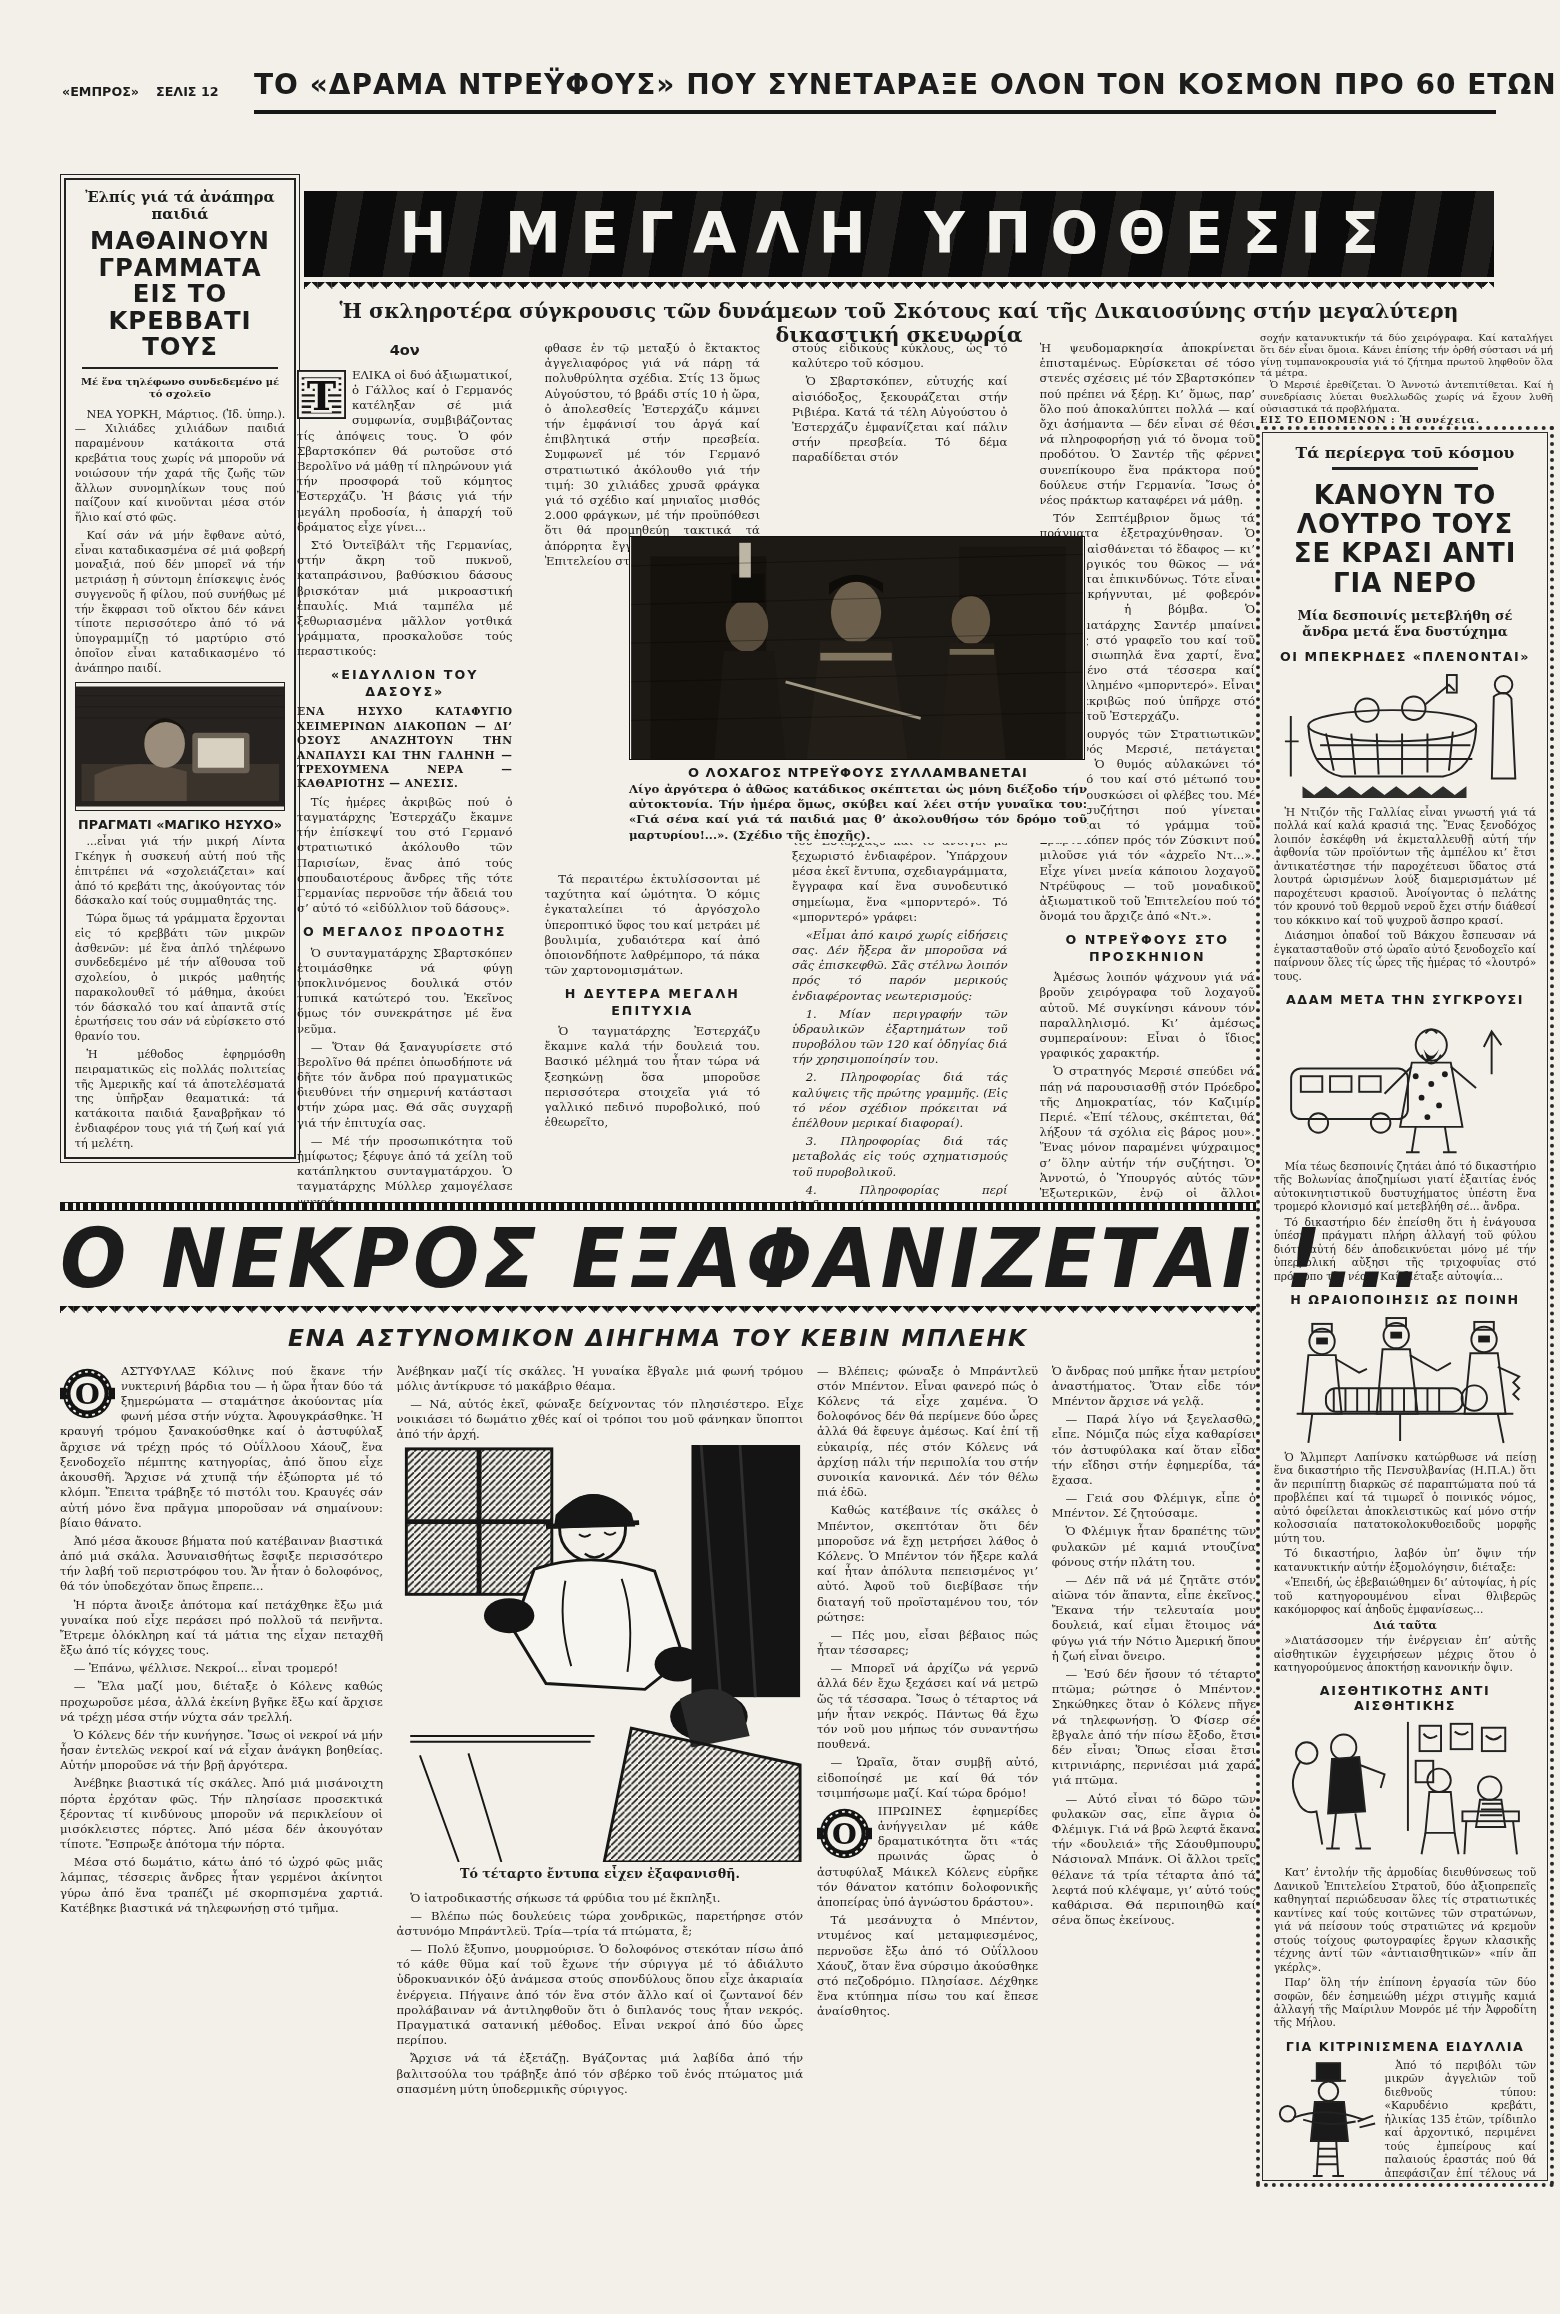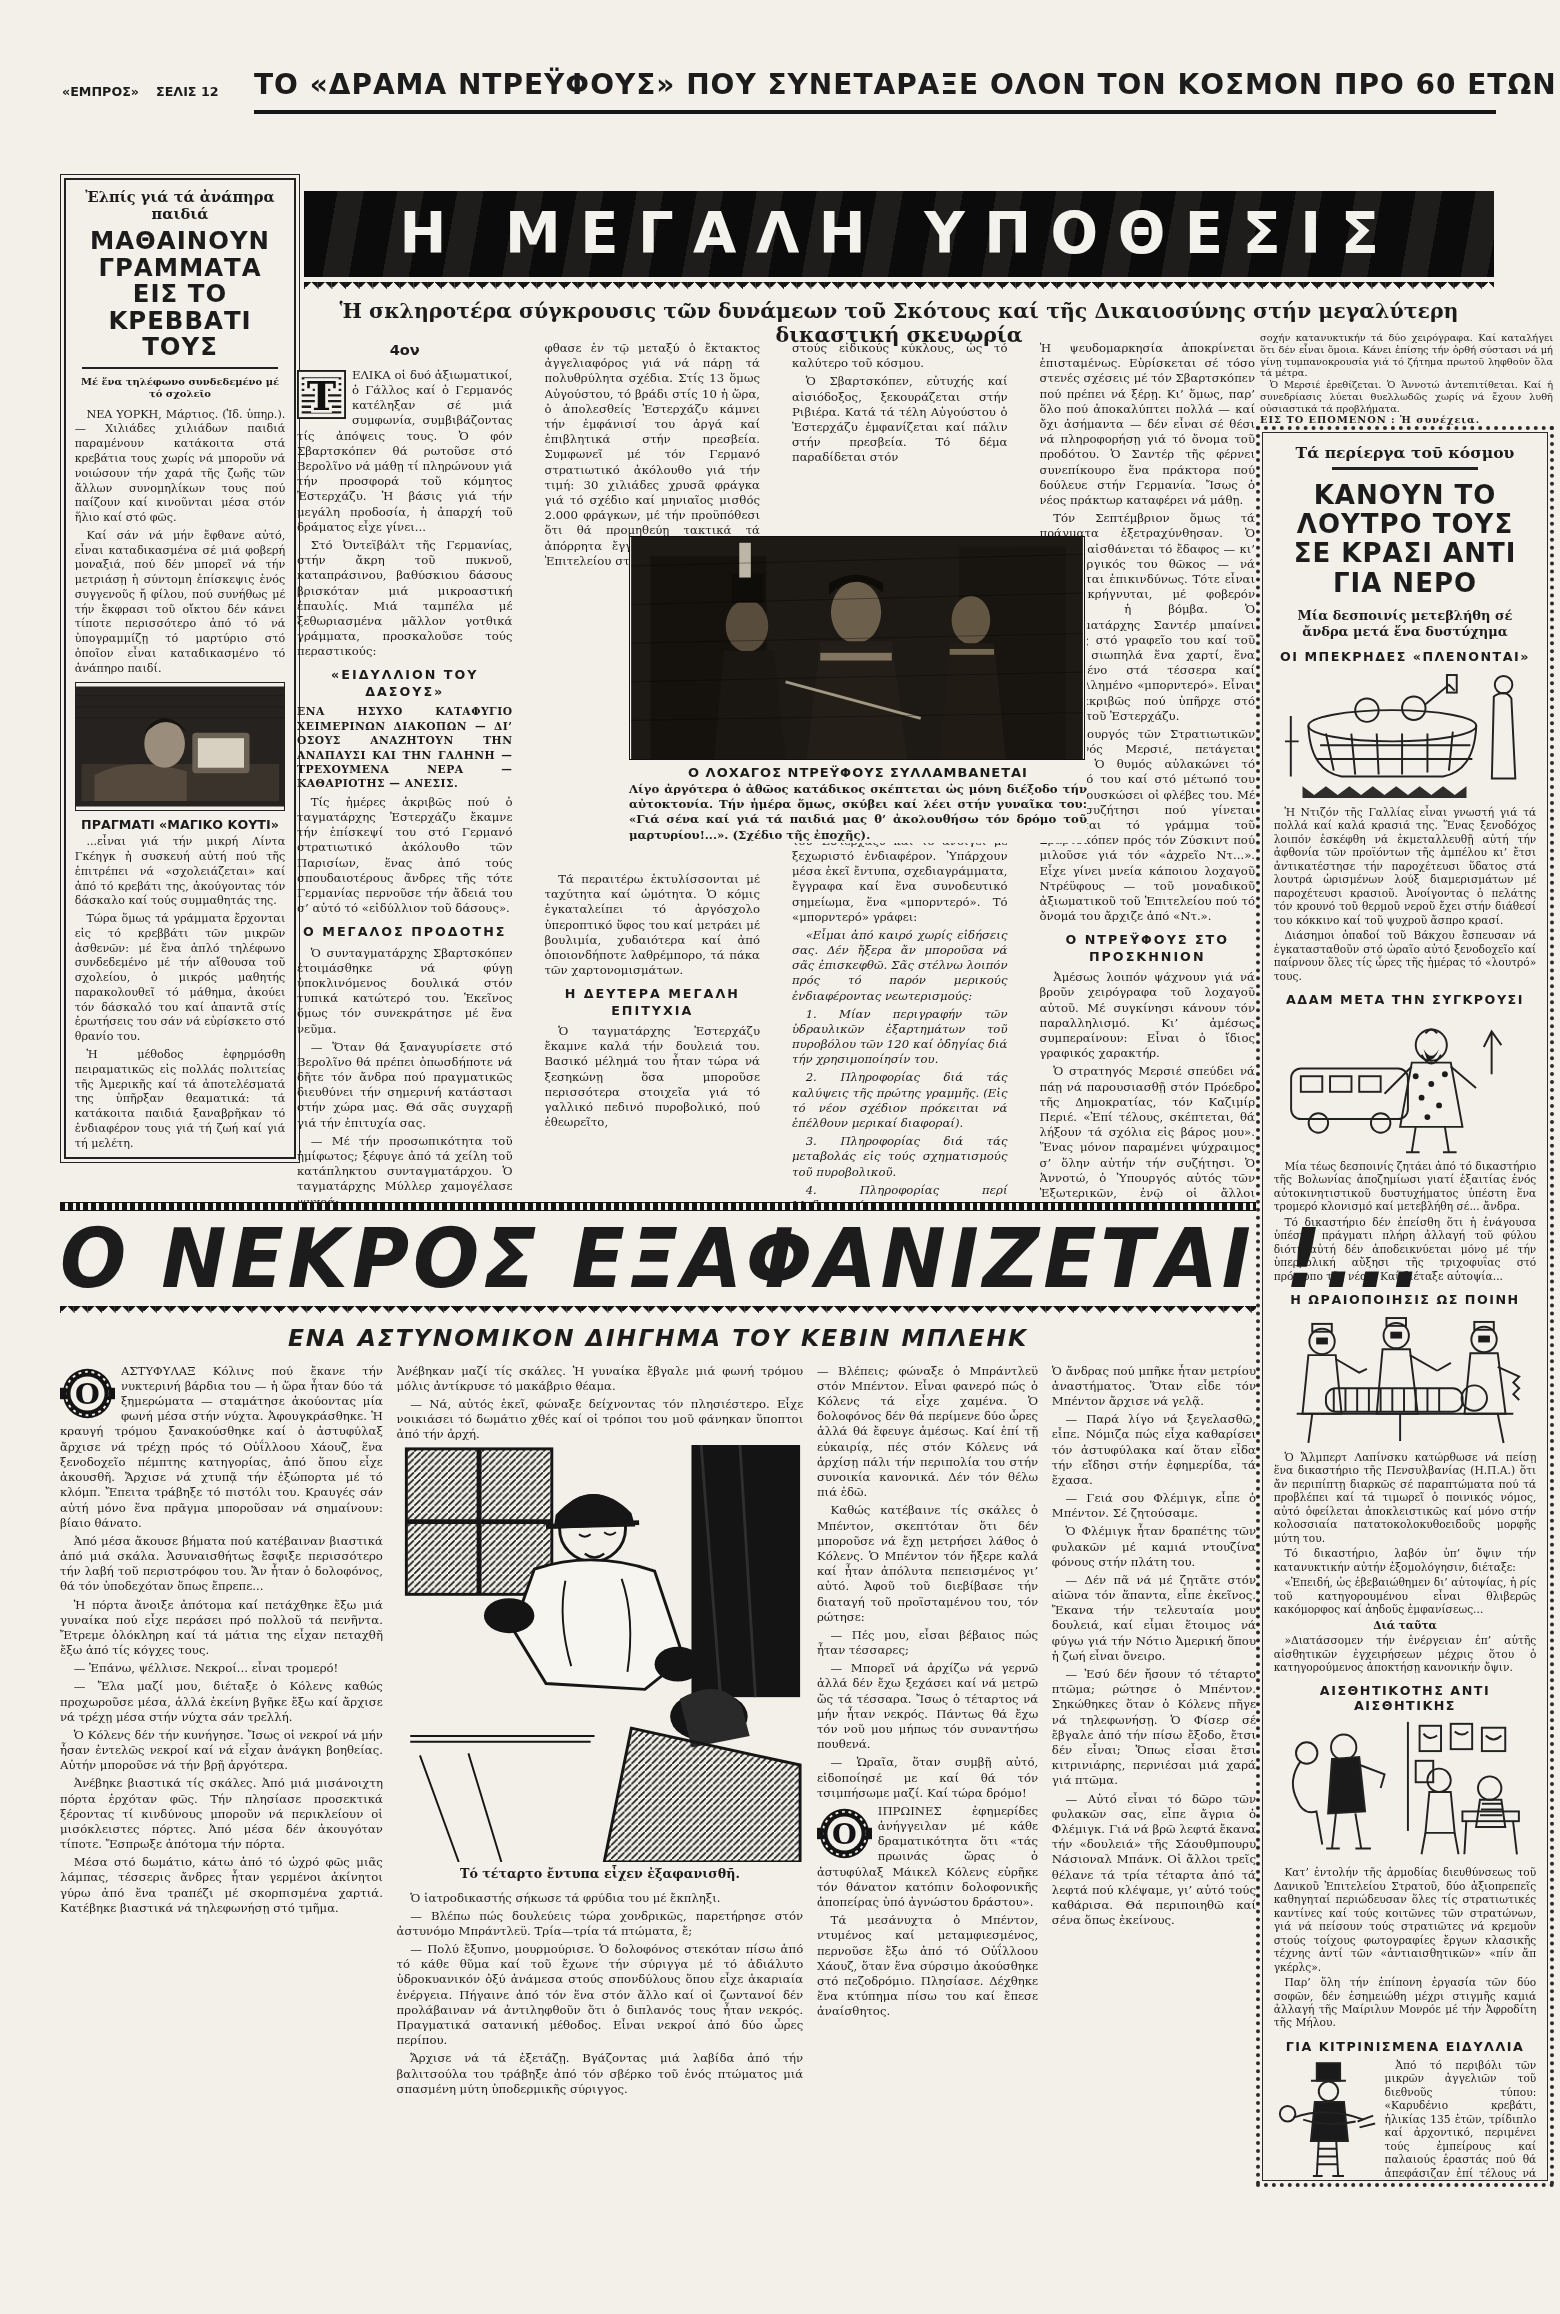--- a/index.html
+++ b/index.html
@@ -108,21 +108,21 @@
         <rect x="6" y="84" width="214" height="40" fill="#3a332c"></rect>
         <path d="M20 96 Q60 74 120 92 L120 124 L20 124 Z" fill="#55493d"></path>
         <ellipse cx="96" cy="62" rx="22" ry="26" fill="#9b8d7c"></ellipse>
         <path d="M74 52 Q96 26 120 50 Q112 36 96 34 Q80 36 74 52Z" fill="#17130f"></path>
         <rect x="126" y="50" width="62" height="44" rx="4" fill="#6b6154"></rect>
         <rect x="132" y="56" width="50" height="32" fill="#d8d0c0"></rect>
         <g stroke="#151210" stroke-width="1" opacity=".5">
           <path d="M0 10h226M0 22h226M0 34h226"></path>
         </g>
       </svg>
-      <div class="caphead">ΠΡΑΓΜΑΤΙ «ΜΑΓΙΚΟ ΚΟΥΤΙ»</div>
+      <div class="caphead">ΠΡΑΓΜΑΤΙ «ΜΑΓΙΚΟ ΗΣΥΧΟ»</div>
       <p>...εἶναι γιά τήν μικρή Λίντα Γκέηγκ ἡ συσκευή αὐτή πού τῆς ἐπιτρέπει νά «σχολειάζεται» καί ἀπό τό κρεβάτι της, ἀκούγοντας τόν δάσκαλο καί τούς συμμαθητάς της.</p>
       <p>Τώρα ὅμως τά γράμματα ἔρχονται εἰς τό κρεββάτι τῶν μικρῶν ἀσθενῶν: μέ ἕνα ἁπλό τηλέφωνο συνδεδεμένο μέ τήν αἴθουσα τοῦ σχολείου, ὁ μικρός μαθητής παρακολουθεῖ τό μάθημα, ἀκούει τόν δάσκαλό του καί ἀπαντᾶ στίς ἐρωτήσεις του σάν νά εὑρίσκετο στό θρανίο του.</p>
       <p>Ἡ μέθοδος ἐφηρμόσθη πειραματικῶς εἰς πολλάς πολιτείας τῆς Ἀμερικῆς καί τά ἀποτελέσματά της ὑπῆρξαν θεαματικά: τά κατάκοιτα παιδιά ξαναβρῆκαν τό ἐνδιαφέρον τους γιά τή ζωή καί γιά τή μελέτη.</p>
 
     </div>
   </aside>
 
   <div id="dbanner" class="sans">Η ΜΕΓΑΛΗ ΥΠΟΘΕΣΙΣ</div>
   <div id="dzz" class="zz"></div>
   <div id="dsub">Ἡ σκληροτέρα σύγκρουσις τῶν δυνάμεων τοῦ Σκότους καί τῆς Δικαιοσύνης στήν μεγαλύτερη δικαστική σκευωρία</div>

